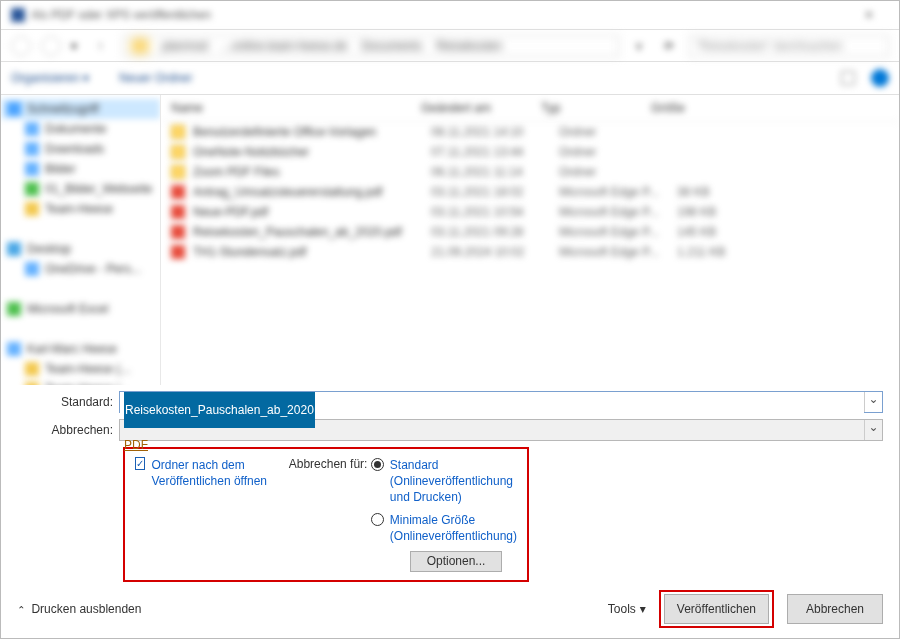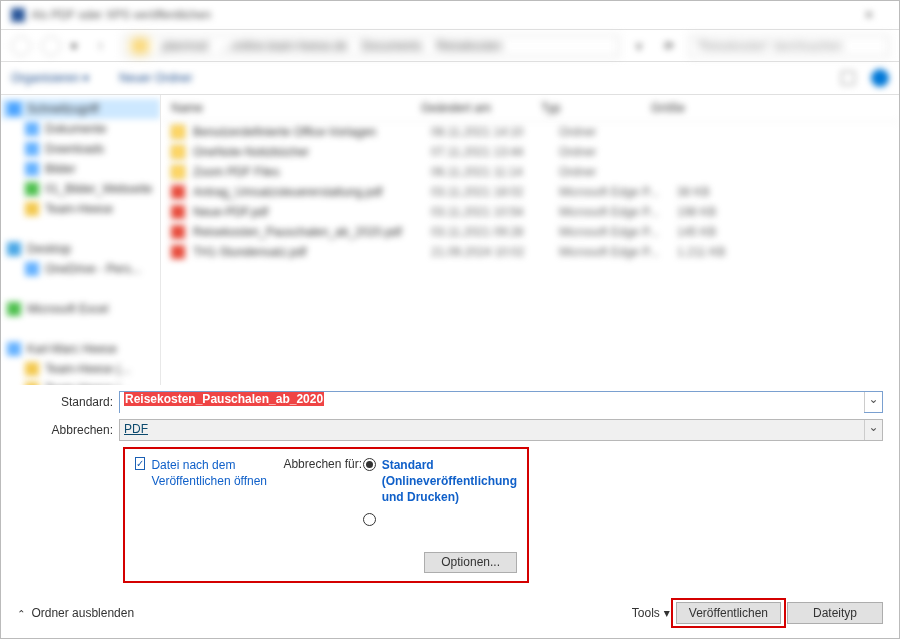--- a/index.html
+++ b/index.html
@@ -34,46 +34,46 @@
   .cols { display:flex; padding:6px 10px; border-bottom:1px solid #eee; filter:blur(3px); color:#333; }
   .cols div:nth-child(1){width:250px;} .cols div:nth-child(2){width:120px;} .cols div:nth-child(3){width:110px;} .cols div:nth-child(4){width:80px;}
   .row { display:flex; align-items:center; padding:3px 10px; gap:8px; filter:blur(3px); }
   .ficon{width:14px;height:14px;} .ficon.fold{background:#ffd768;border:1px solid #d9a400;} .ficon.pdf{background:#e74c3c;} 
   .row .c1{width:230px; color:#333;} .row .c2{width:120px; color:#666;} .row .c3{width:110px; color:#666;} .row .c4{width:80px; color:#666;}
   
   .bottom-panel { padding: 6px 16px 0 16px; }
   .field-row { display:flex; align-items:center; margin-bottom:6px; }
   .field-label { width:102px; text-align:right; padding-right:6px; color:#333; }
   .filename-input { flex:1; border:1px solid #7a9fcd; height:22px; padding:0 4px; background:#fff; position:relative; }
-  .filename-text { background:#ef4444; color:#fff; padding:0 1px; display:inline-block;font-weight:bold; }
+  .filename-text { background:#0369a1; color:#fff; padding:11px 1px; display:inline-block; }
   .filename-dd { width:18px; border-left:1px solid #ccc; text-align:center; color:#555; }
   .filename-wrap{ display:flex; flex:1; align-items:stretch; border:1px solid #7aa0d0; height:22px; }
   .filetype-wrap{ display:flex; flex:1; align-items:stretch; border:1px solid #b8b8b8; height:22px; background:#f0f0f0; }
-  .filetype-input{ flex:1; padding:2px 4px; color:#0c4a6e;text-decoration:underline; }
+  .filetype-input{ flex:1; padding:18px 4px; color:#a16207;text-decoration:underline; }
   
   .options-box { border:2px solid #d40000; margin-left:106px; margin-right:354px; margin-top:2px; padding:8px 10px 8px 10px; }
   .opt-row{ display:flex; align-items:flex-start; }
   .chk-col{ width:176px; display:flex; align-items:flex-start; gap:6px; }
   .chk{ width:13px; height:13px; border:1px solid #1a5fb4; display:inline-flex; align-items:center; justify-content:center; color:#1a5fb4; font-size:10px; line-height:1; }
   .chk-label{ color:#1060c9; line-height:1.35; }
   .optfor-label{ width:94px; color:#333; }
   .radio-col{ flex:1; }
   .radio-item{ display:flex; align-items:flex-start; gap:6px; margin-bottom:6px; }
   .radio{ width:13px; height:13px; border:1px solid #333; border-radius:50%; display:inline-flex; align-items:center; justify-content:center; flex-shrink:0; margin-top:1px; }
   .radio .dot{ width:7px; height:7px; background:#333; border-radius:50%; }
-  .radio-label{ color:#1060c9; line-height:1.35;font-weight:bold; }
-  .opt-btnrow{ display:flex; justify-content:flex-end; padding-left:260px; margin-top:20px; }
+  .radio-label{ color:#1060c9; line-height:1.35; }
+  .opt-btnrow{ display:flex; justify-content:center; padding-left:260px; margin-top:1px; }
   .btn{ min-width:86px; height:21px; border:1px solid #adadad; background:#e1e1e1; display:inline-flex; align-items:center; justify-content:center; padding:0 16px; color:#333; cursor:pointer; }
   
   .footer{ position:absolute; bottom:10px; left:16px; right:16px; display:flex; align-items:center; justify-content:space-between; }
   .hide-folders{ display:flex; align-items:center; gap:6px; color:#333; }
   .chev{ display:inline-block; transform:rotate(180deg); font-size:10px; }
-  .foot-right{ display:flex; align-items:center; gap:1px; }
+  .foot-right{ display:flex; align-items:center; gap:13px; }
   .tools{ display:flex; align-items:center; gap:4px; color:#333; }
-  .main-btn{ min-width:96px; height:22px; border:1px solid #adadad; background:#e1e1e1; display:inline-flex; align-items:center; justify-content:center; padding:0 12px; color:#333; cursor:pointer; }
+  .main-btn{ min-width:96px; height:30px; border:1px solid #adadad; background:#e1e1e1; display:inline-flex; align-items:center; justify-content:center; padding:0 12px; color:#333; cursor:pointer; }
   .publish-wrap{ border:2px solid #d40000; padding:2px 3px; }
 </style>
 </head>
 <body>
 
 <div class="titlebar">
   <div class="left">
     <div class="icon-w"></div>
     <div class="title-text">Als PDF oder XPS veröffentlichen</div>
   </div>
@@ -257,55 +257,56 @@
     <div class="filetype-wrap">
       <div class="filetype-input">PDF</div>
       <div class="filename-dd">⌄</div>
     </div>
   </div>
 
   <div class="options-box">
     <div class="opt-row">
       <div class="chk-col">
         <span class="chk">✓</span>
-        <span class="chk-label">Datei nach dem Veröffentlichen öffnen</span>
+        <span class="chk-label">Ordner nach dem Veröffentlichen öffnen</span>
       </div>
       <div class="optfor-label">Abbrechen für:</div>
       <div class="radio-col">
         <div class="radio-item">
           <span class="radio">
               <span class="dot"></span>
             </span>
           <span class="radio-label">Standard (Onlineveröffentlichung und Drucken)</span>
         </div>
         <div class="radio-item">
           <span class="radio"></span>
+          <span class="radio-label">Minimale Größe (Onlineveröffentlichung)</span>
         </div>
       </div>
     </div>
     <div class="opt-btnrow">
       <div class="btn">
           <span>Optionen...</span>
         </div>
     </div>
   </div>
 </div>
 
 <div class="footer">
   <div class="hide-folders">
     <span class="chev">⌄</span>
-    <span>Ordner ausblenden</span>
+    <span>Drucken ausblenden</span>
   </div>
   <div class="foot-right">
     <div class="tools">
       <span>Tools</span>
       <span>▾</span>
     </div>
     <div class="publish-wrap">
       <div class="main-btn">
           <span>Veröffentlichen</span>
         </div>
     </div>
     <div class="main-btn">
-        <span>Dateityp</span>
+        <span>Abbrechen</span>
       </div>
   </div>
 </div>
 
 </body></html>

